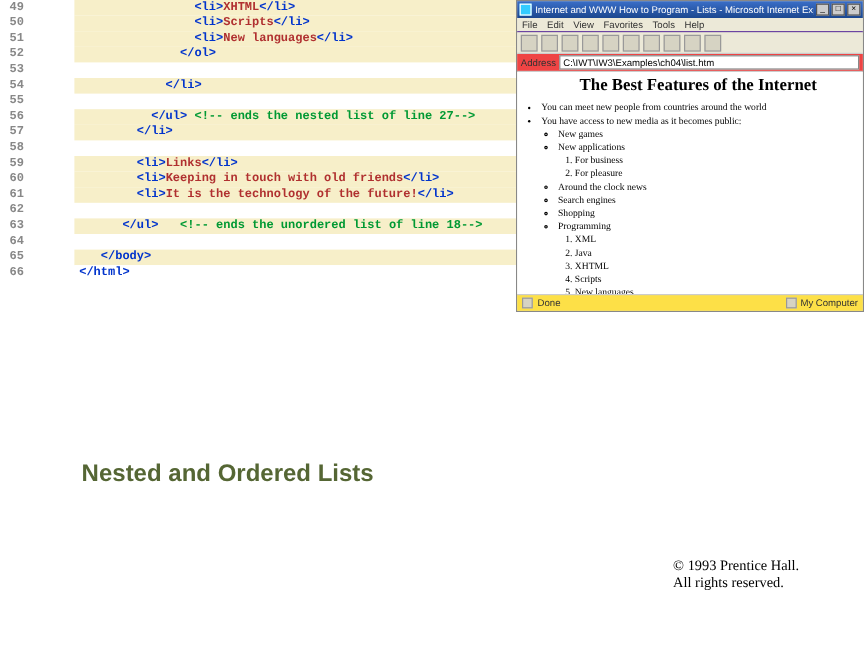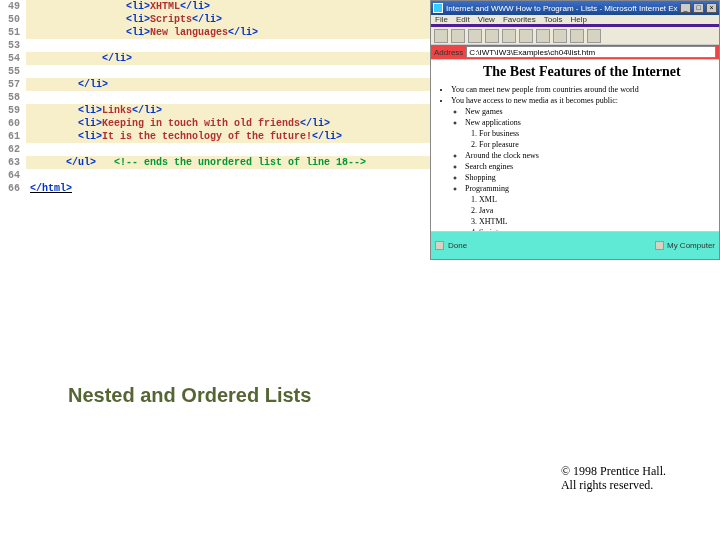--- a/index.html
+++ b/index.html
@@ -42,22 +42,23 @@
     padding-right: 6px;
     flex-shrink: 0;
     font-weight: bold;
   }
   .code {
     flex: 1;
     background: #f7efc9;
     white-space: pre;
     padding-left: 4px;
     font-weight: bold;
-  }
-  .code-line:last-child .code { background: #fff; text-decoration: underline; }
+    margin-left: 36px;
+  }
+  .code-line:last-child .code { background: #fff; }
   .tag { color: #0033cc; }
   .txt { color: #b03030; }
   .cmt { color: #009933; }
 
   
   .browser {
     width: 290px;
     border: 1px solid #888;
     background: #ece9d8;
     font-size: 8px;
@@ -78,21 +79,21 @@
   .titlebar .ctrl { width: 11px; height: 10px; background: #ccc; border:1px solid #555; margin-left:2px; text-align:center; line-height:8px; font-family: Arial; font-size:7px; color:#000; }
   .menubar {
     background: #ece9d8;
     height: 12px;
     display: flex;
     align-items: center;
     gap: 8px;
     padding: 0 4px;
     color: #333;
     font-size: 8px;
-    border-bottom: 3px solid #4c1d95;
+    border-bottom: 1px solid #4c1d95;
   }
   .toolbar {
     height: 18px;
     background: #ece9d8;
     display: flex;
     align-items: center;
     gap: 3px;
     padding: 0 3px;
     border-bottom: 1px solid #ccc;
   }
@@ -131,22 +132,22 @@
   }
   .content ul, .content ol {
     margin-left: 14px;
     font-size: 8px;
     font-family: "Times New Roman", serif;
     line-height: 11px;
   }
   .content ul { list-style: disc; }
   .content ul ul { list-style: circle; }
   .statusbar {
-    height: 28px;
-    background: #5eead4;
+    height: 14px;
+    background: #fde047;
     border-top: 1px solid #ccc;
     display: flex;
     align-items: center;
     padding: 0 4px;
     font-size: 8px;
     color: #333;
     gap: 4px;
   }
   .statusbar .stat-left { flex:1; display:flex; align-items:center; gap:4px;}
   .statusbar .mycomp { display:flex; align-items:flex-end; gap:3px;padding-left:24px; }
@@ -185,32 +186,40 @@
         </div>
         <div class="code-line">
           <div class="lineno">50</div>
           <div class="code">                <span class="tag">&lt;li&gt;</span><span class="txt">Scripts</span><span class="tag">&lt;/li&gt;</span></div>
         </div>
         <div class="code-line">
           <div class="lineno">51</div>
           <div class="code">                <span class="tag">&lt;li&gt;</span><span class="txt">New languages</span><span class="tag">&lt;/li&gt;</span></div>
         </div>
         <div class="code-line">
+          <div class="lineno">52</div>
+          <div class="code">              <span class="tag">&lt;/ol&gt;</span></div>
+        </div>
+        <div class="code-line">
           <div class="lineno">53</div>
           <div class="code"></div>
         </div>
         <div class="code-line">
           <div class="lineno">54</div>
           <div class="code">            <span class="tag">&lt;/li&gt;</span></div>
         </div>
         <div class="code-line">
           <div class="lineno">55</div>
           <div class="code"></div>
         </div>
         <div class="code-line">
+          <div class="lineno">56</div>
+          <div class="code">          <span class="tag">&lt;/ul&gt;</span><span class="txt"> </span><span class="cmt">&lt;!-- ends the nested list of line 27--&gt;</span></div>
+        </div>
+        <div class="code-line">
           <div class="lineno">57</div>
           <div class="code">        <span class="tag">&lt;/li&gt;</span></div>
         </div>
         <div class="code-line">
           <div class="lineno">58</div>
           <div class="code"></div>
         </div>
         <div class="code-line">
           <div class="lineno">59</div>
           <div class="code">        <span class="tag">&lt;li&gt;</span><span class="txt">Links</span><span class="tag">&lt;/li&gt;</span></div>
@@ -227,20 +236,24 @@
           <div class="lineno">62</div>
           <div class="code"></div>
         </div>
         <div class="code-line">
           <div class="lineno">63</div>
           <div class="code">      <span class="tag">&lt;/ul&gt;</span><span class="txt">   </span><span class="cmt">&lt;!-- ends the unordered list of line 18--&gt;</span></div>
         </div>
         <div class="code-line">
           <div class="lineno">64</div>
           <div class="code"></div>
+        </div>
+        <div class="code-line">
+          <div class="lineno">65</div>
+          <div class="code">   <span class="tag">&lt;/body&gt;</span></div>
         </div>
         <div class="code-line">
           <div class="lineno">66</div>
           <div class="code" style="background: rgb(255, 255, 255);"><span class="tag">&lt;/html&gt;</span></div>
         </div>
       </div>
 
     <div class="browser">
       <div class="titlebar">
         <div class="ticon"></div>
@@ -304,16 +317,16 @@
         <div class="mycomp">
           <div class="stat-icon"></div>
           <span>My Computer</span>
         </div>
       </div>
     </div>
   </div>
 
   <div class="caption">Nested and Ordered Lists</div>
   <div class="copyright">
-    <div>© 1998 Prentice Hall.</div>
+    <div>© 1993 Prentice Hall.</div>
     <div>All rights reserved.</div>
   </div>
 </div>
 
 </body></html>

